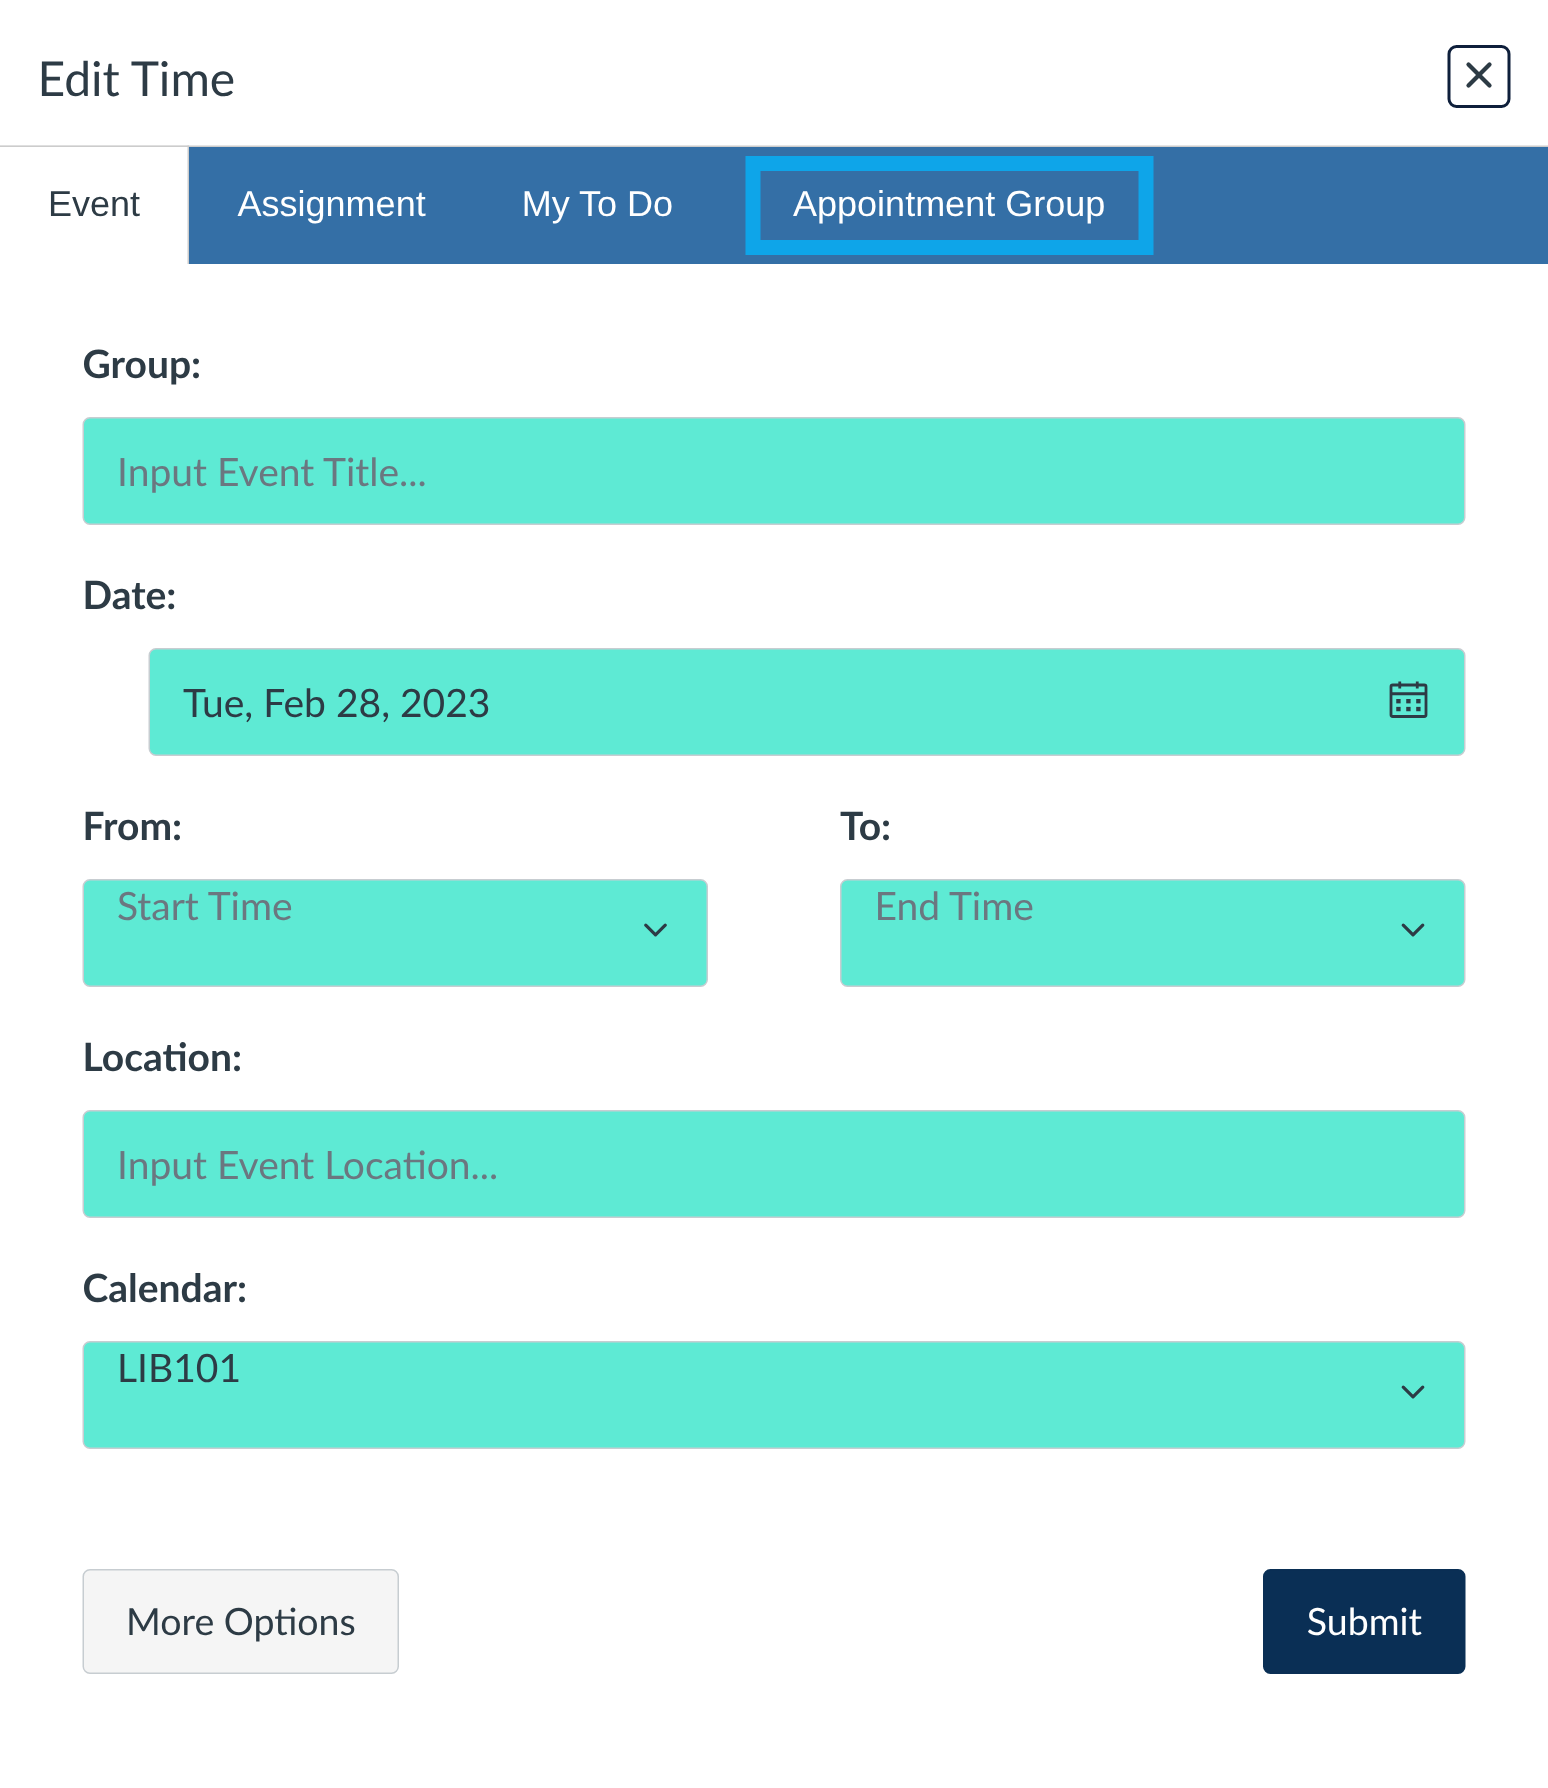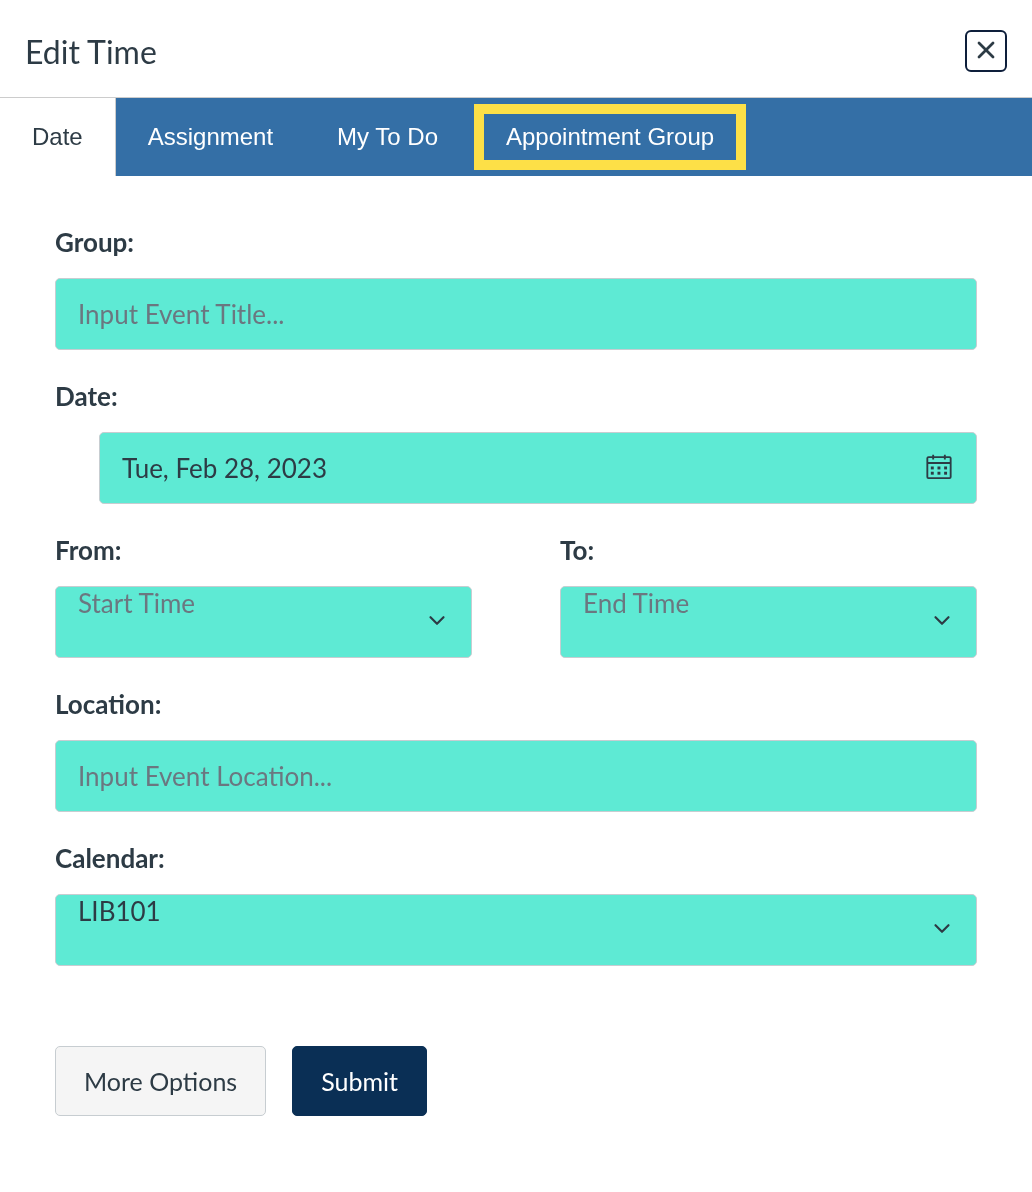--- a/index.html
+++ b/index.html
@@ -49,22 +49,22 @@
       background: transparent;
     }
     .tab.active {
       background: #fff;
       color: #2D3B45;
       border-top: 1px solid #ccc;
       border-right: 1px solid #ccc;
       margin-top: -1px;
     }
     .tab.highlighted {
-      margin: 6px 4px;
-      border: 10px solid #fde047;
+      margin: 6px 16px;
+      border: 10px solid #0ea5e9;
       padding: 0 22px;
     }
     
     .form { padding: 50px 55px 30px 55px; }
     
     .field { margin-bottom: 30px; }
     .field-label {
       font-size: 26px;
       font-weight: 700;
       color: #2D3B45;
@@ -103,21 +103,21 @@
       color: #6B7780;
     }
     .select.filled { color: #2D3B45; }
     .chev {
       position: absolute; right: 22px; top: 50%; transform: translateY(-50%);
       pointer-events: none;
     }
     
     .actions {
       display: flex;
-      justify-content: flex-start;
+      justify-content: space-between;
       gap: 26px;
       padding: 20px 55px 40px;
     }
     .btn {
       height: 70px;
       padding: 0 28px;
       font-size: 25px;
       border-radius: 5px;
       cursor: pointer;
       font-family: inherit;
@@ -144,21 +144,21 @@
         <svg viewBox="0 0 20 20" fill="none" stroke="#2D3B45" stroke-width="2.8" stroke-linecap="round">
           <line x1="3" y1="3" x2="17" y2="17"></line>
             <line x1="17" y1="3" x2="3" y2="17"></line>
         </svg>
       </span>
     </button>
   </div>
 
   <div class="tabs-wrap">
     <div class="tabs">
-      <button class="tab active">Date</button>
+      <button class="tab active">Event</button>
       <button class="tab">Assignment</button>
       <button class="tab">My To Do</button>
       <button class="tab highlighted">Appointment Group</button>
     </div>
   </div>
 
   <div class="form">
     <div class="field">
       <label class="field-label">Group:</label>
       <input type="text" class="text-input" placeholder="Input Event Title..." style="">

